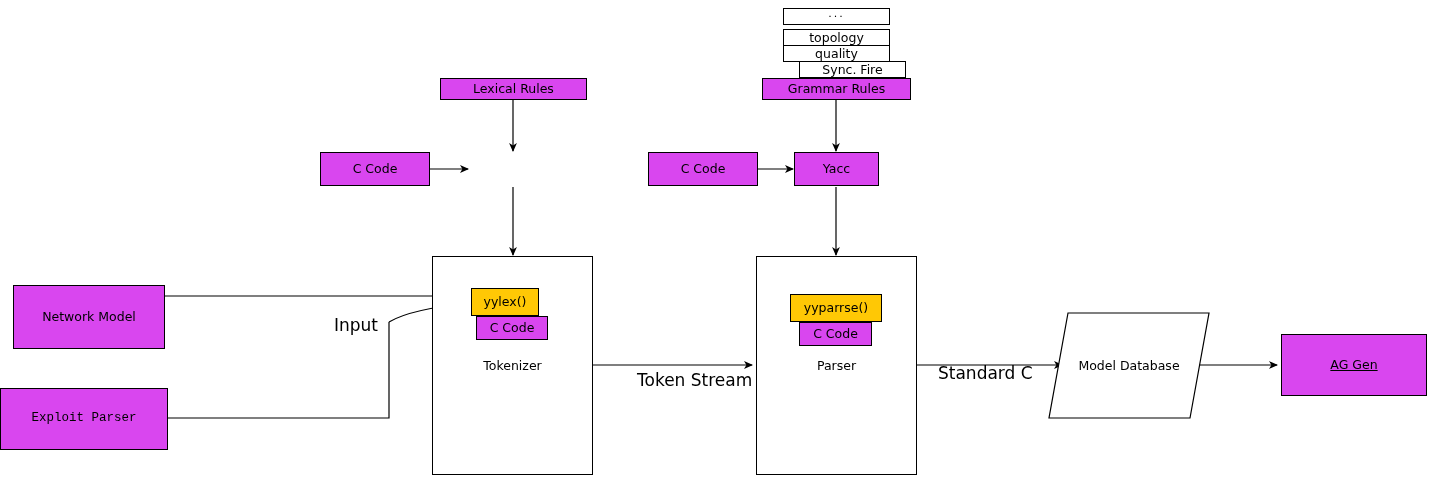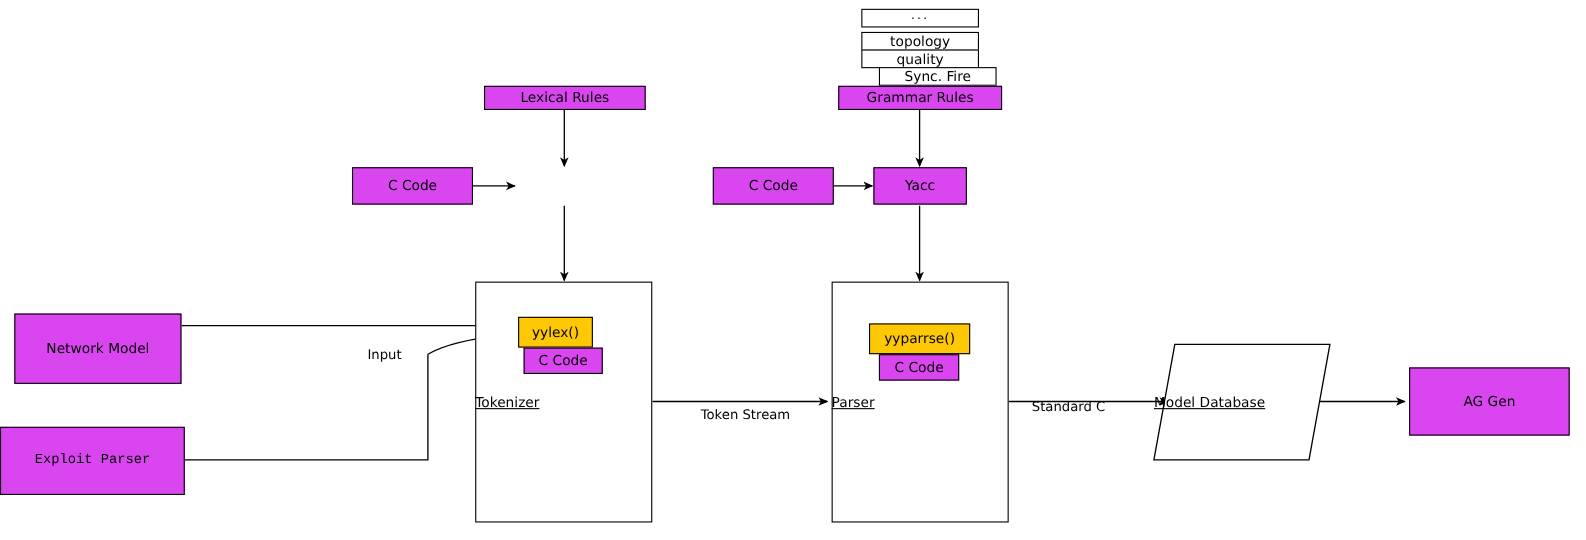--- a/index.html
+++ b/index.html
@@ -7,22 +7,22 @@
        font-family:"DejaVu Sans","Liberation Sans",sans-serif;color:#000;}
   #stage{position:relative;width:1442px;height:491px;}
 
   .box{position:absolute;box-sizing:border-box;border:1px solid #000;background:#d946ef;
        display:flex;align-items:center;justify-content:center;font-size:12.5px;
        line-height:1.1;text-align:center;}
   .container{position:absolute;box-sizing:border-box;border:1.4px solid #000;background:#fff;}
   .yellow{background:#FFC805;border:1px solid #000;font-size:12.5px;}
   .stackrow{position:absolute;box-sizing:border-box;border:1px solid #000;background:#fff;
             display:flex;align-items:center;justify-content:center;font-size:12.5px;}
-  .capt{position:absolute;font-size:12.5px;white-space:nowrap;text-decoration:underline;}
-  .elabel{position:absolute;font-size:12px;white-space:nowrap;}
+  .capt{position:absolute;font-size:12.5px;text-align:center;white-space:nowrap;}
+  .elabel{position:absolute;font-size:17px;white-space:nowrap;}
   svg.wires{position:absolute;left:0;top:0;width:1442px;height:491px;overflow:visible;}
   .dots{letter-spacing:2px;font-size:11px;position:relative;top:-3px;}
 </style>
 </head>
 <body>
 
 <div id="stage">
 
   <svg class="wires" viewBox="0 0 1442 491">
     <defs>
@@ -85,19 +85,19 @@
   <div class="box yellow" style="left:471px;top:288px;width:68px;height:28px;">yylex()</div>
   <div class="box" style="left:476px;top:316px;width:72px;height:24px;">C Code</div>
   <div class="capt" style="left:432px;top:358px;width:161px;">Tokenizer</div>
 
   <div class="container" style="left:756px;top:256px;width:161px;height:219px;"></div>
   <div class="box yellow" style="left:790px;top:294px;width:92px;height:28px;">yyparrse()</div>
   <div class="box" style="left:799px;top:322px;width:73px;height:24px;">C Code</div>
   <div class="capt" style="left:756px;top:358px;width:161px;">Parser</div>
 
   <div class="capt" style="left:1049px;top:358px;width:160px;">Model Database</div>
-  <div class="box" style="left:1281px;top:334px;width:146px;height:62px;">AG Gen</div>
+  <div class="box" style="left:1281px;top:334px;width:146px;height:62px;text-decoration:underline;">AG Gen</div>
 
   <div class="elabel" style="left:334px;top:315px;">Input</div>
   <div class="elabel" style="left:637px;top:370px;">Token Stream</div>
   <div class="elabel" style="left:938px;top:352px;margin-top:11px;">Standard C</div>
 
 </div>
 
 </body></html>

